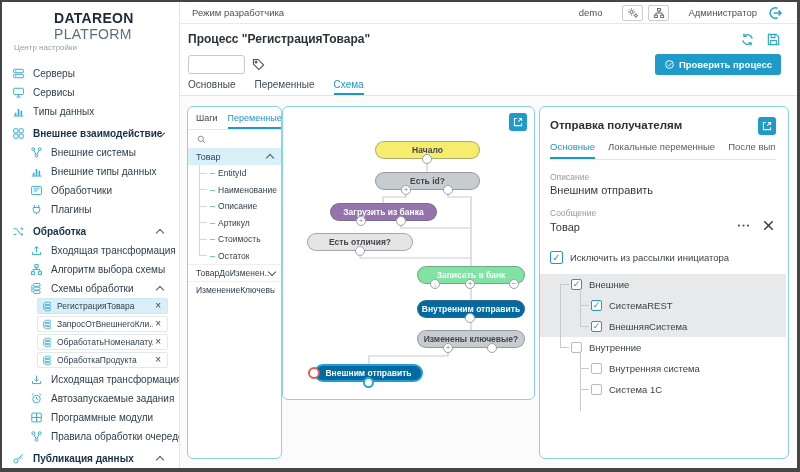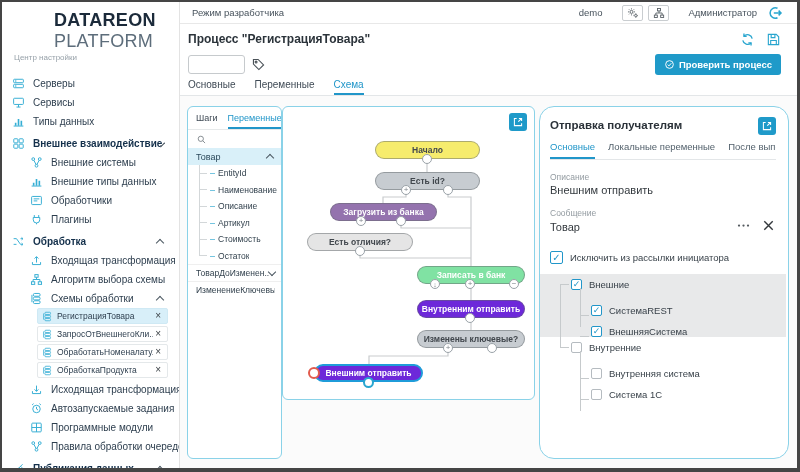--- a/index.html
+++ b/index.html
@@ -3,21 +3,21 @@
 <meta charset="utf-8">
 <style>
   * { box-sizing: border-box; margin: 0; padding: 0; }
   html,body { width:800px; height:472px; overflow:hidden; }
   body { font-family:"Liberation Sans","DejaVu Sans",sans-serif; background:#d9d9d9; }
   .window { width:800px; height:472px; border:2px solid #454545; border-right-width:3px; border-bottom-width:4px; background:#fff; display:flex; }
 
   
   .sidebar { width:178px; flex:0 0 178px; border-right:1px solid #e3e3e3; background:#fff; padding-top:8px; overflow:hidden; }
   .logo { padding-left:12px; }
-  .brand { font-size:18px; letter-spacing:.3px; color:#1b2a3a;padding-left:40px; }
+  .brand { font-size:14px; letter-spacing:.3px; color:#1b2a3a;padding-left:40px; }
   .brand b { font-weight:800; }
   .brand span.lt { font-weight:400; color:#5d6d7b; }
   .subtitle { font-size:8px; color:#97a1a9; margin-top:1px; }
   .nav { margin-top:12px; }
   .s-item { display:flex; align-items:center; height:19px; padding-left:10px; cursor:pointer; }
   .s-item .lbl { font-size:10px; color:#2d3e4e; margin-left:8px; white-space:nowrap; }
   .s-item.section { height:22px; padding-top:3px;justify-content:space-between; }
   .s-item.section .lbl { font-weight:700; color:#14304b; }
   .s-item.lvl1 { padding-left:28px; }
   .icn { display:inline-flex; color:#35aed4; flex:0 0 auto; }
@@ -88,31 +88,31 @@
   .canvas .expand-btn { right:7px; top:6px; }
   .wires { position:absolute; left:0; top:0; z-index:1; }
   .node { position:absolute; height:18px; border-radius:9px; display:flex; align-items:center; justify-content:center; font-size:8.5px; font-weight:700; border:1px solid rgba(100,105,110,.5); z-index:2; cursor:pointer; white-space:nowrap; }
   .n-dark { color:#41474d; }
   .n-light { color:#fff; }
   .bg-yellow { background:#f6ec6d; }
   .bg-gray { background:#c7ccd1; }
   .bg-purple { background:#9473ae; }
   .bg-blue { background:#e5e5e5; }
   .bg-green { background:#80e2a3; }
-  .bg-orange { background:#6d28d9; }
+  .bg-orange { background:#0369a1; }
   .node.selected { border:2px solid #1f9cd9; }
   .port { position:absolute; width:10px; height:10px; border-radius:50%; background:#fff; border:1px solid #9aa2a8; display:flex; align-items:center; justify-content:center; font-size:8px; color:#7f868c; line-height:1; z-index:3; cursor:pointer; }
   .port.plus:after { content:"+"; margin-top:-1px; }
   .port.minus:after { content:"−"; margin-top:-1px; }
   .port.arr:after { content:"↓"; font-size:7px; }
   .port.red { width:12px; height:12px; border:2px solid #e25b4d; }
   .port.ring { width:11px; height:11px; border:2px solid #2aa6cf; }
 
   
-  .inspector { left:359px; top:10px; width:250px; height:353px; overflow:hidden; padding:10px 12px 0 10px;border-radius:15px; }
+  .inspector { left:359px; top:10px; width:250px; height:353px; overflow:hidden; padding:10px 12px 0 10px; }
   .ins-head { display:flex; align-items:flex-start; }
   .ins-title { font-size:11.5px; font-weight:700; color:#2a3138; padding-top:2px; }
   .inspector .expand-btn { position:static; margin-left:auto; }
   .ins-tabs { display:flex; margin-top:6px; border-bottom:1px solid #e3e6e8; white-space:nowrap; overflow:hidden; }
   .ins-tab { font-size:9.5px; color:#53616c; margin-right:13px; padding-bottom:5px; cursor:pointer; flex:0 0 auto; }
   .ins-tab.active { color:#2196c9; border-bottom:2px solid #2196c9; }
   .field { margin-top:12px; }
   .f-label { font-size:8.5px; color:#939ba1; }
   .f-value { font-size:11px; color:#343a3f; margin-top:2px; }
   .msg-row { display:flex; align-items:center; }
@@ -123,21 +123,21 @@
   .cb.checked { border-color:#2196c9; }
   .cb.checked:after { content:"✓"; color:#2196c9; font-size:9px; font-weight:700; line-height:1; }
   .cb-row { display:flex; align-items:center; margin-top:18px; }
   .cb-row .cb { width:13px; height:13px; }
   .cb-row .cb.checked:after { font-size:10px; }
   .cb-row .lbl { font-size:9.5px; color:#39424a; margin-left:7px; }
   .tree { margin-top:10px; position:relative; }
   .t-row { height:21px; display:flex; align-items:center; cursor:pointer; }
   .t-row:before { content:""; width:9px; height:1px; background:#c6cacc; margin-right:2px; }
   .t-row.l1 { padding-left:10px; }
-  .t-row.l2 { padding-left:30px;align-items:flex-end; }
+  .t-row.l2 { padding-left:30px; }
   .t-row .lbl { font-size:9.5px; color:#39424a; margin-left:7px; }
   .hl { background:#e8e9ea; margin:0 -10px; padding:0 10px; }
   .vline { position:absolute; width:1px; background:#c6cacc; }
 </style>
 </head>
 <body>
 
 <div class="window">
 
   <aside class="sidebar">

